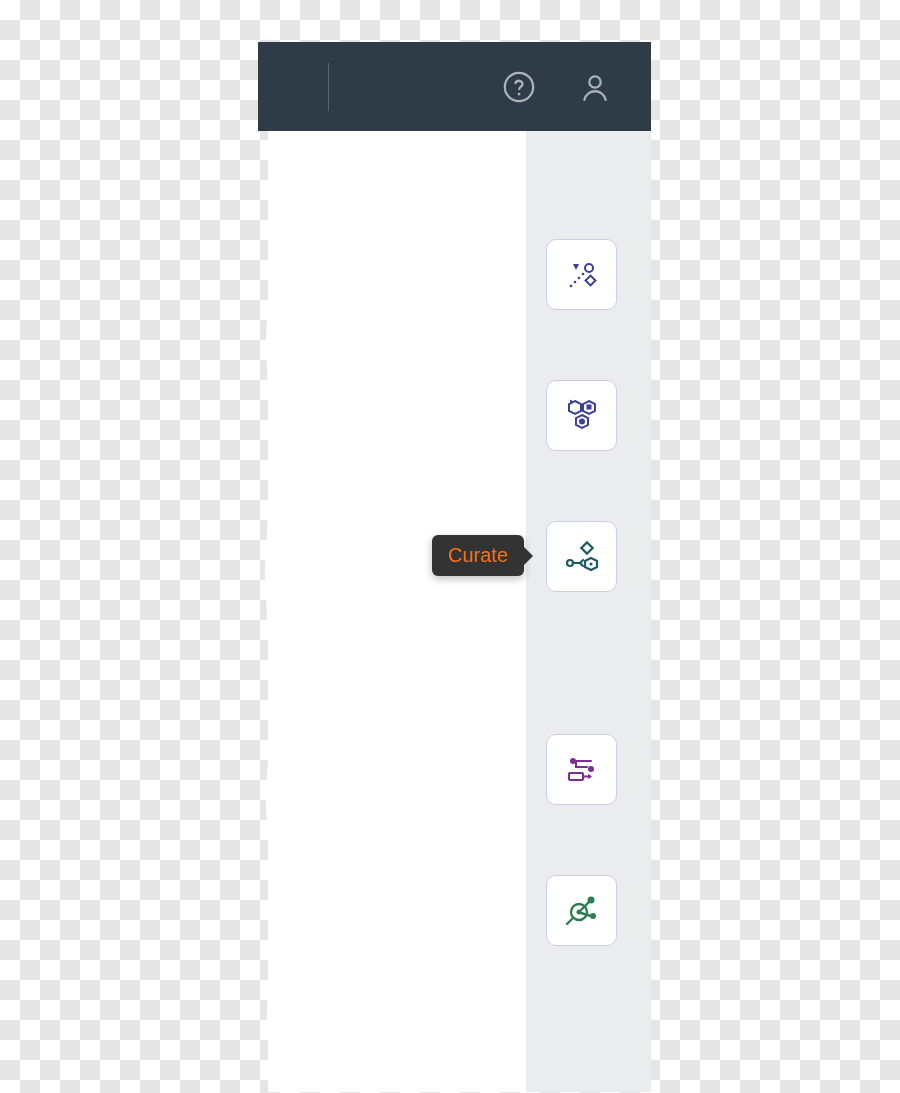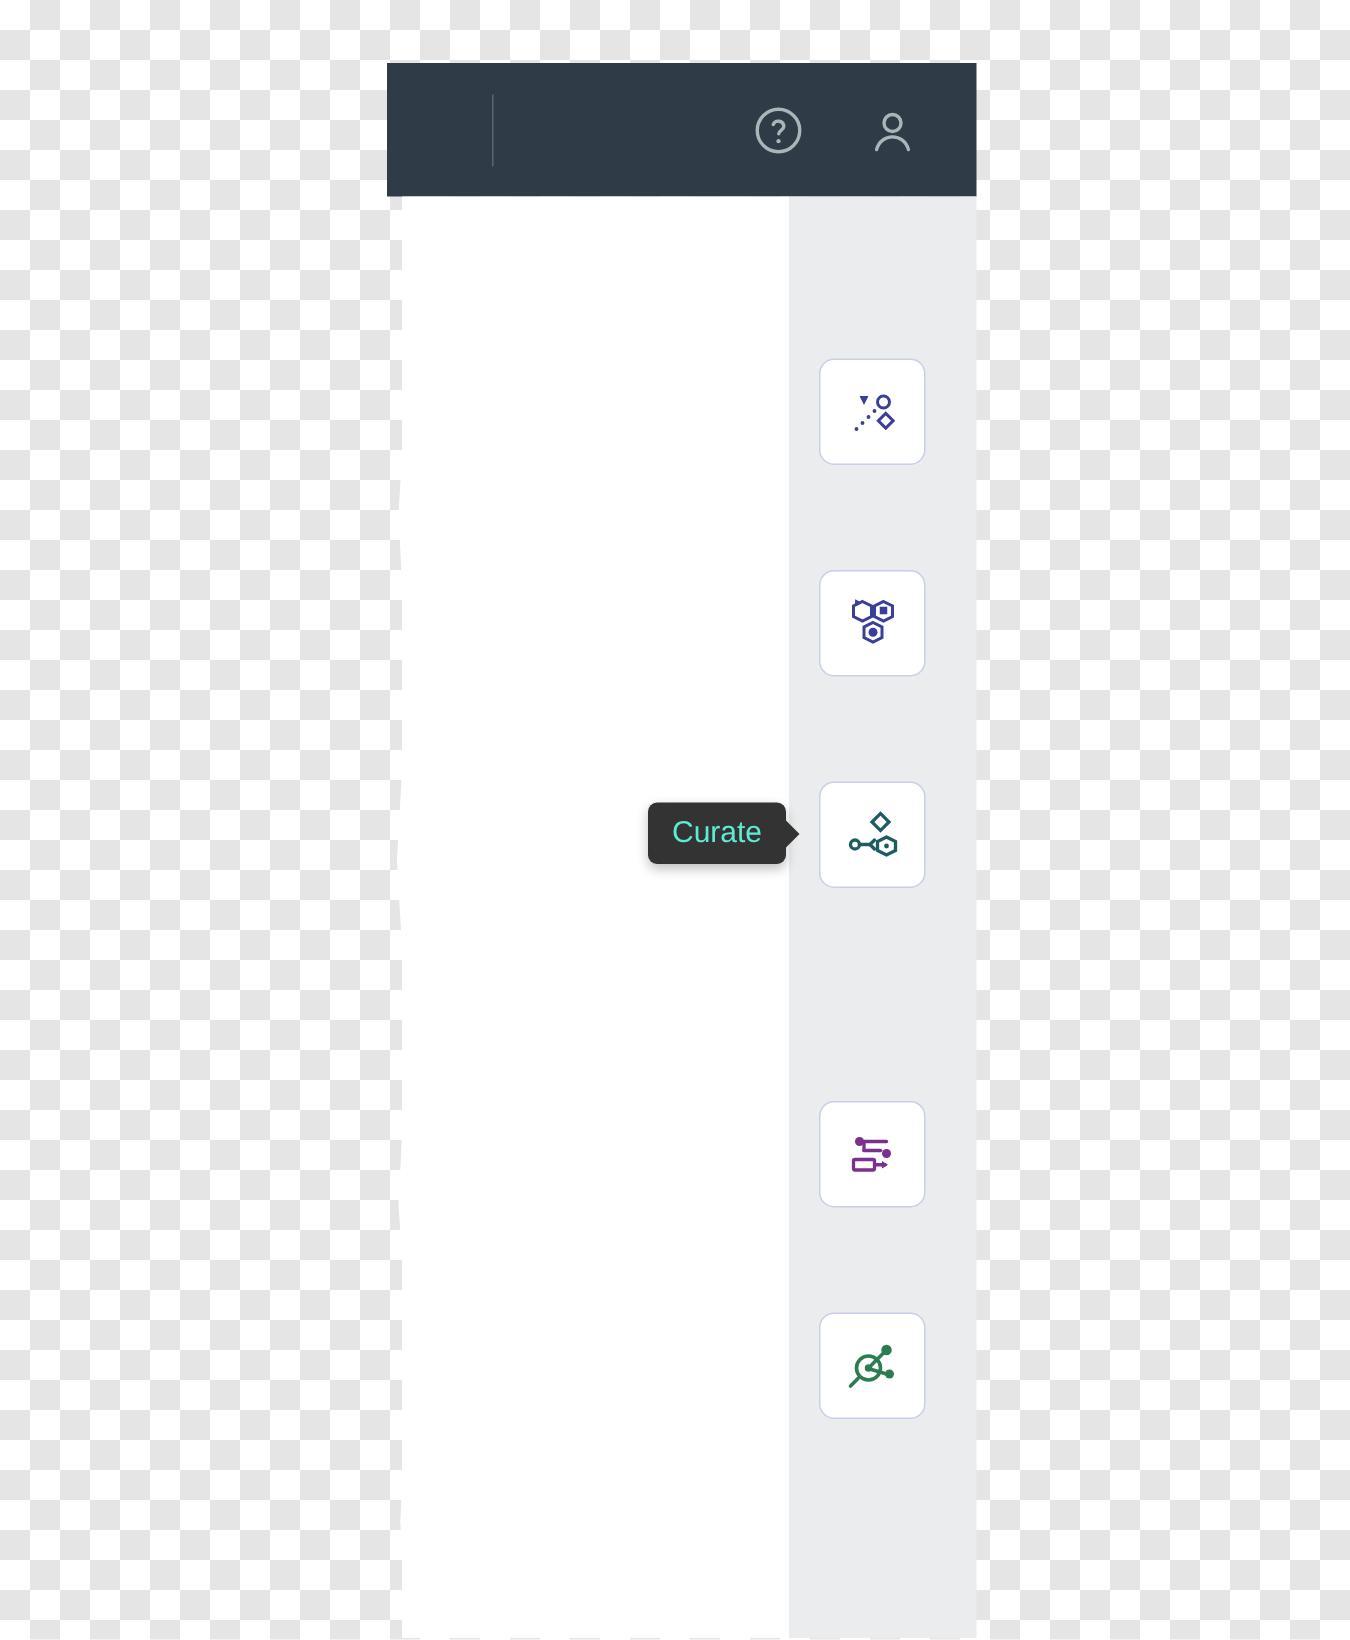--- a/index.html
+++ b/index.html
@@ -52,21 +52,21 @@
   .tile{
     position:absolute;right:34px;
     width:69px;height:69px;border-radius:10px;
     background:#fff;border:1px solid #c9cfe8;cursor:pointer;
     display:flex;align-items:center;justify-content:center;
     box-shadow:0 0 0 rgba(0,0,0,0);
   }
   .tile svg{display:block;}
   .tooltip{
     position:absolute;
-    background:#333;color:#5eead4;font-size:20px;
+    background:#333;color:#f97316;font-size:20px;
     padding:9px 16px;border-radius:6px;
     box-shadow:0 3px 8px rgba(0,0,0,.25);
     white-space:nowrap;
   }
   .tooltip::after{
     content:"";position:absolute;right:-9px;top:50%;transform:translateY(-50%);
     border-top:9px solid transparent;border-bottom:9px solid transparent;
     border-left:9px solid #333;
   }
 </style>

